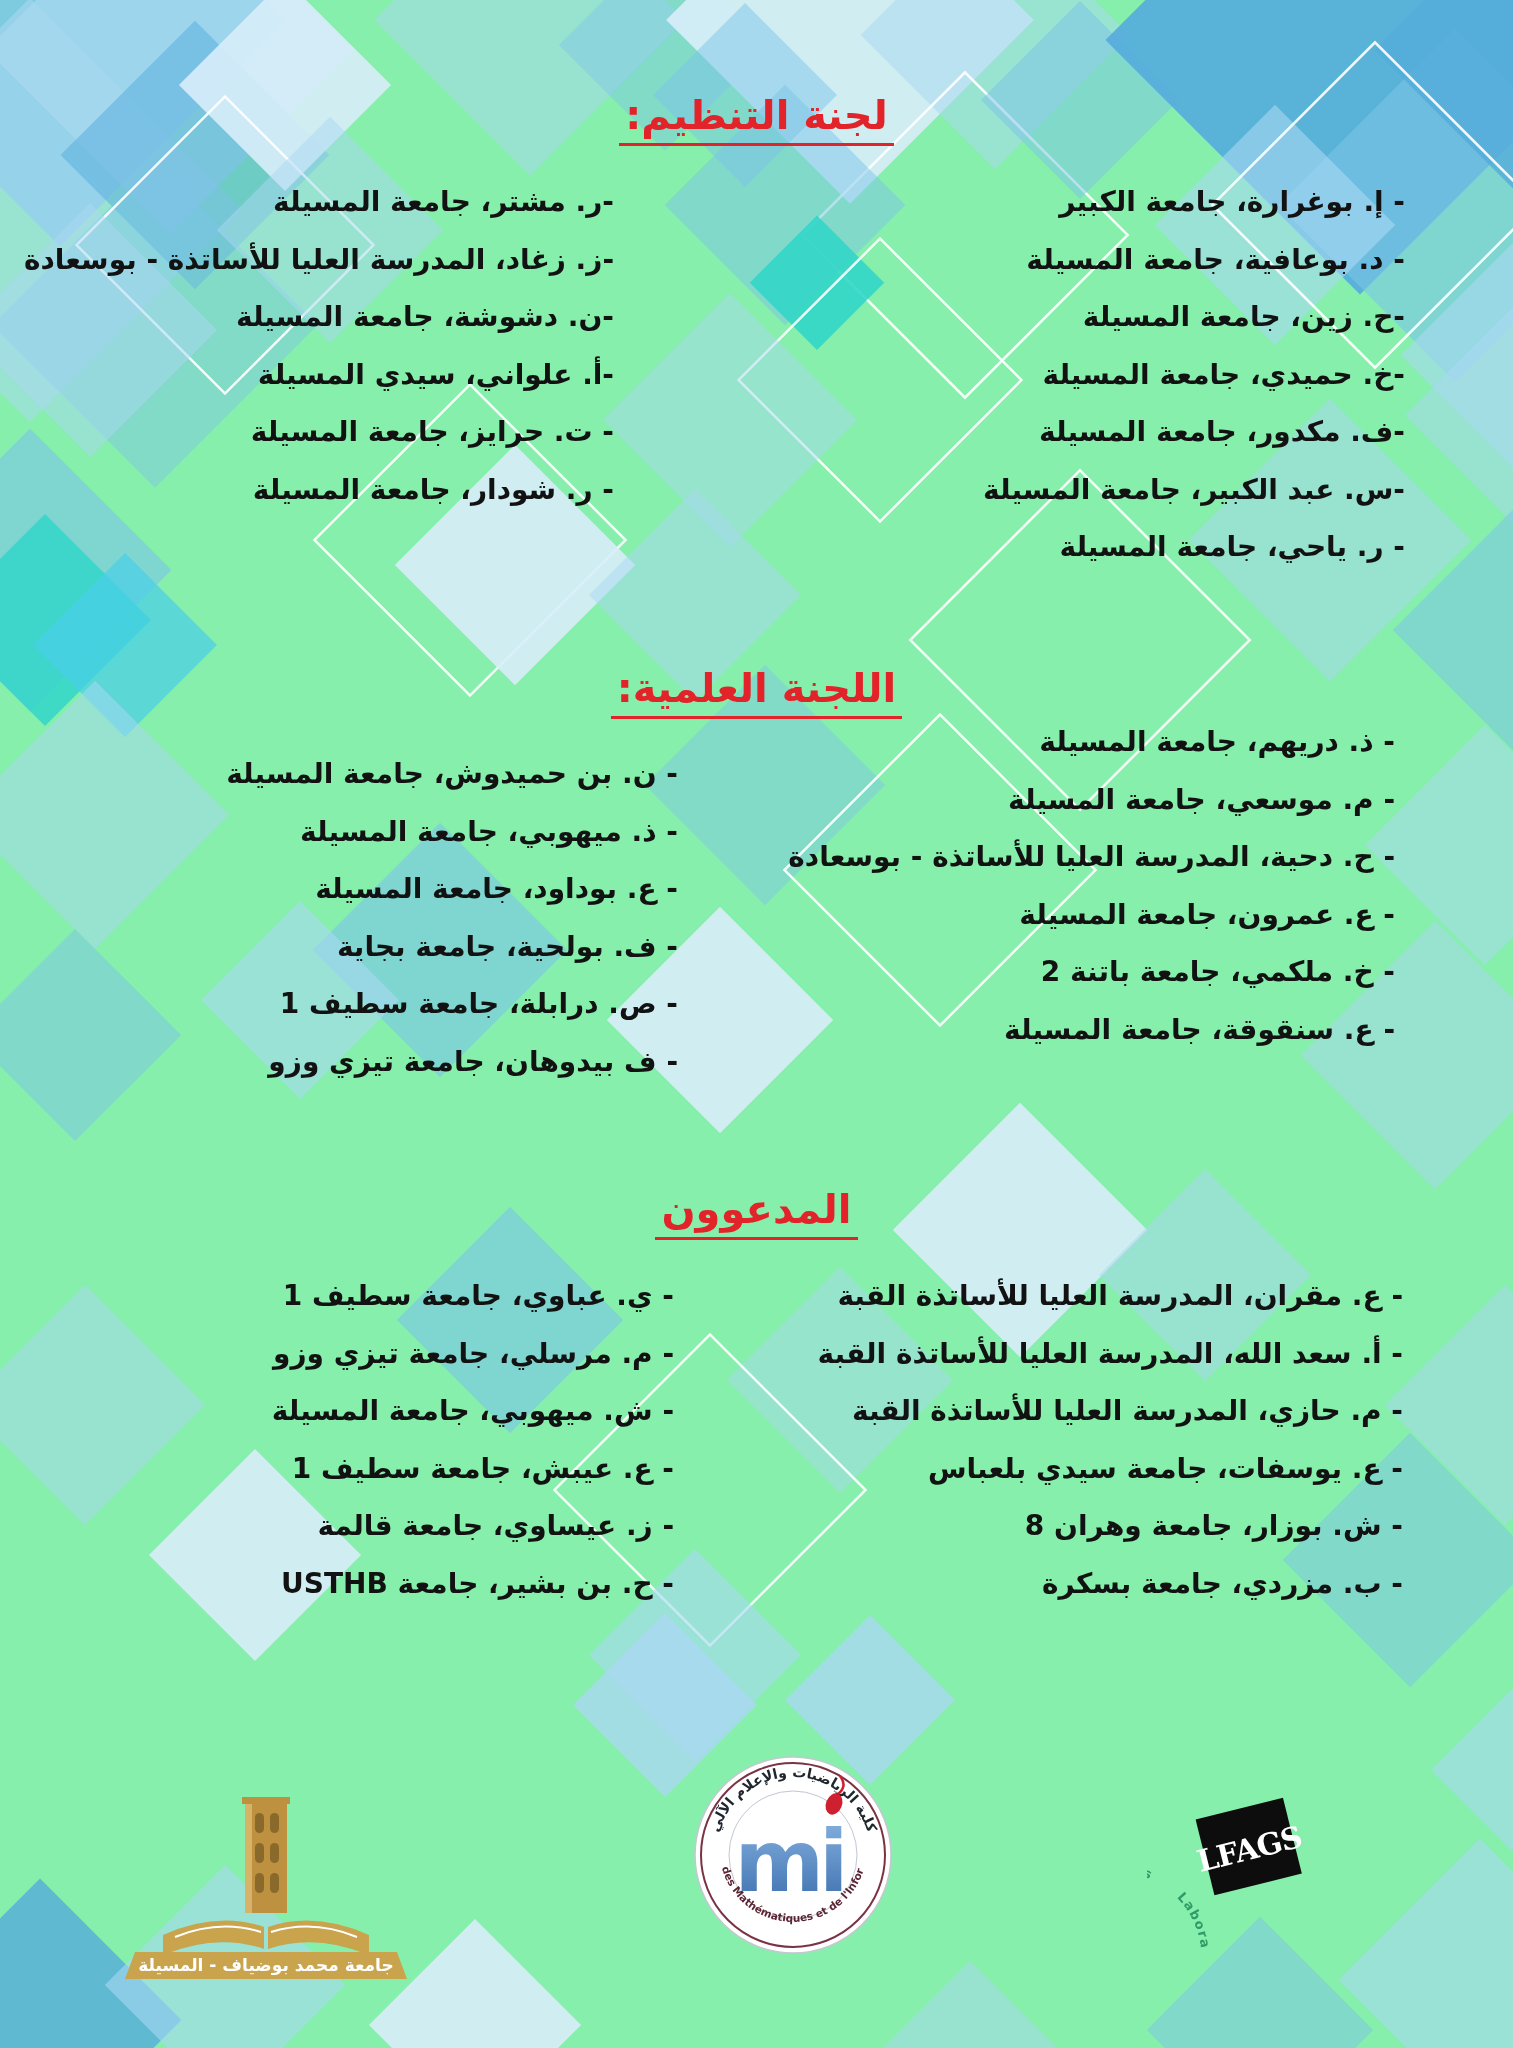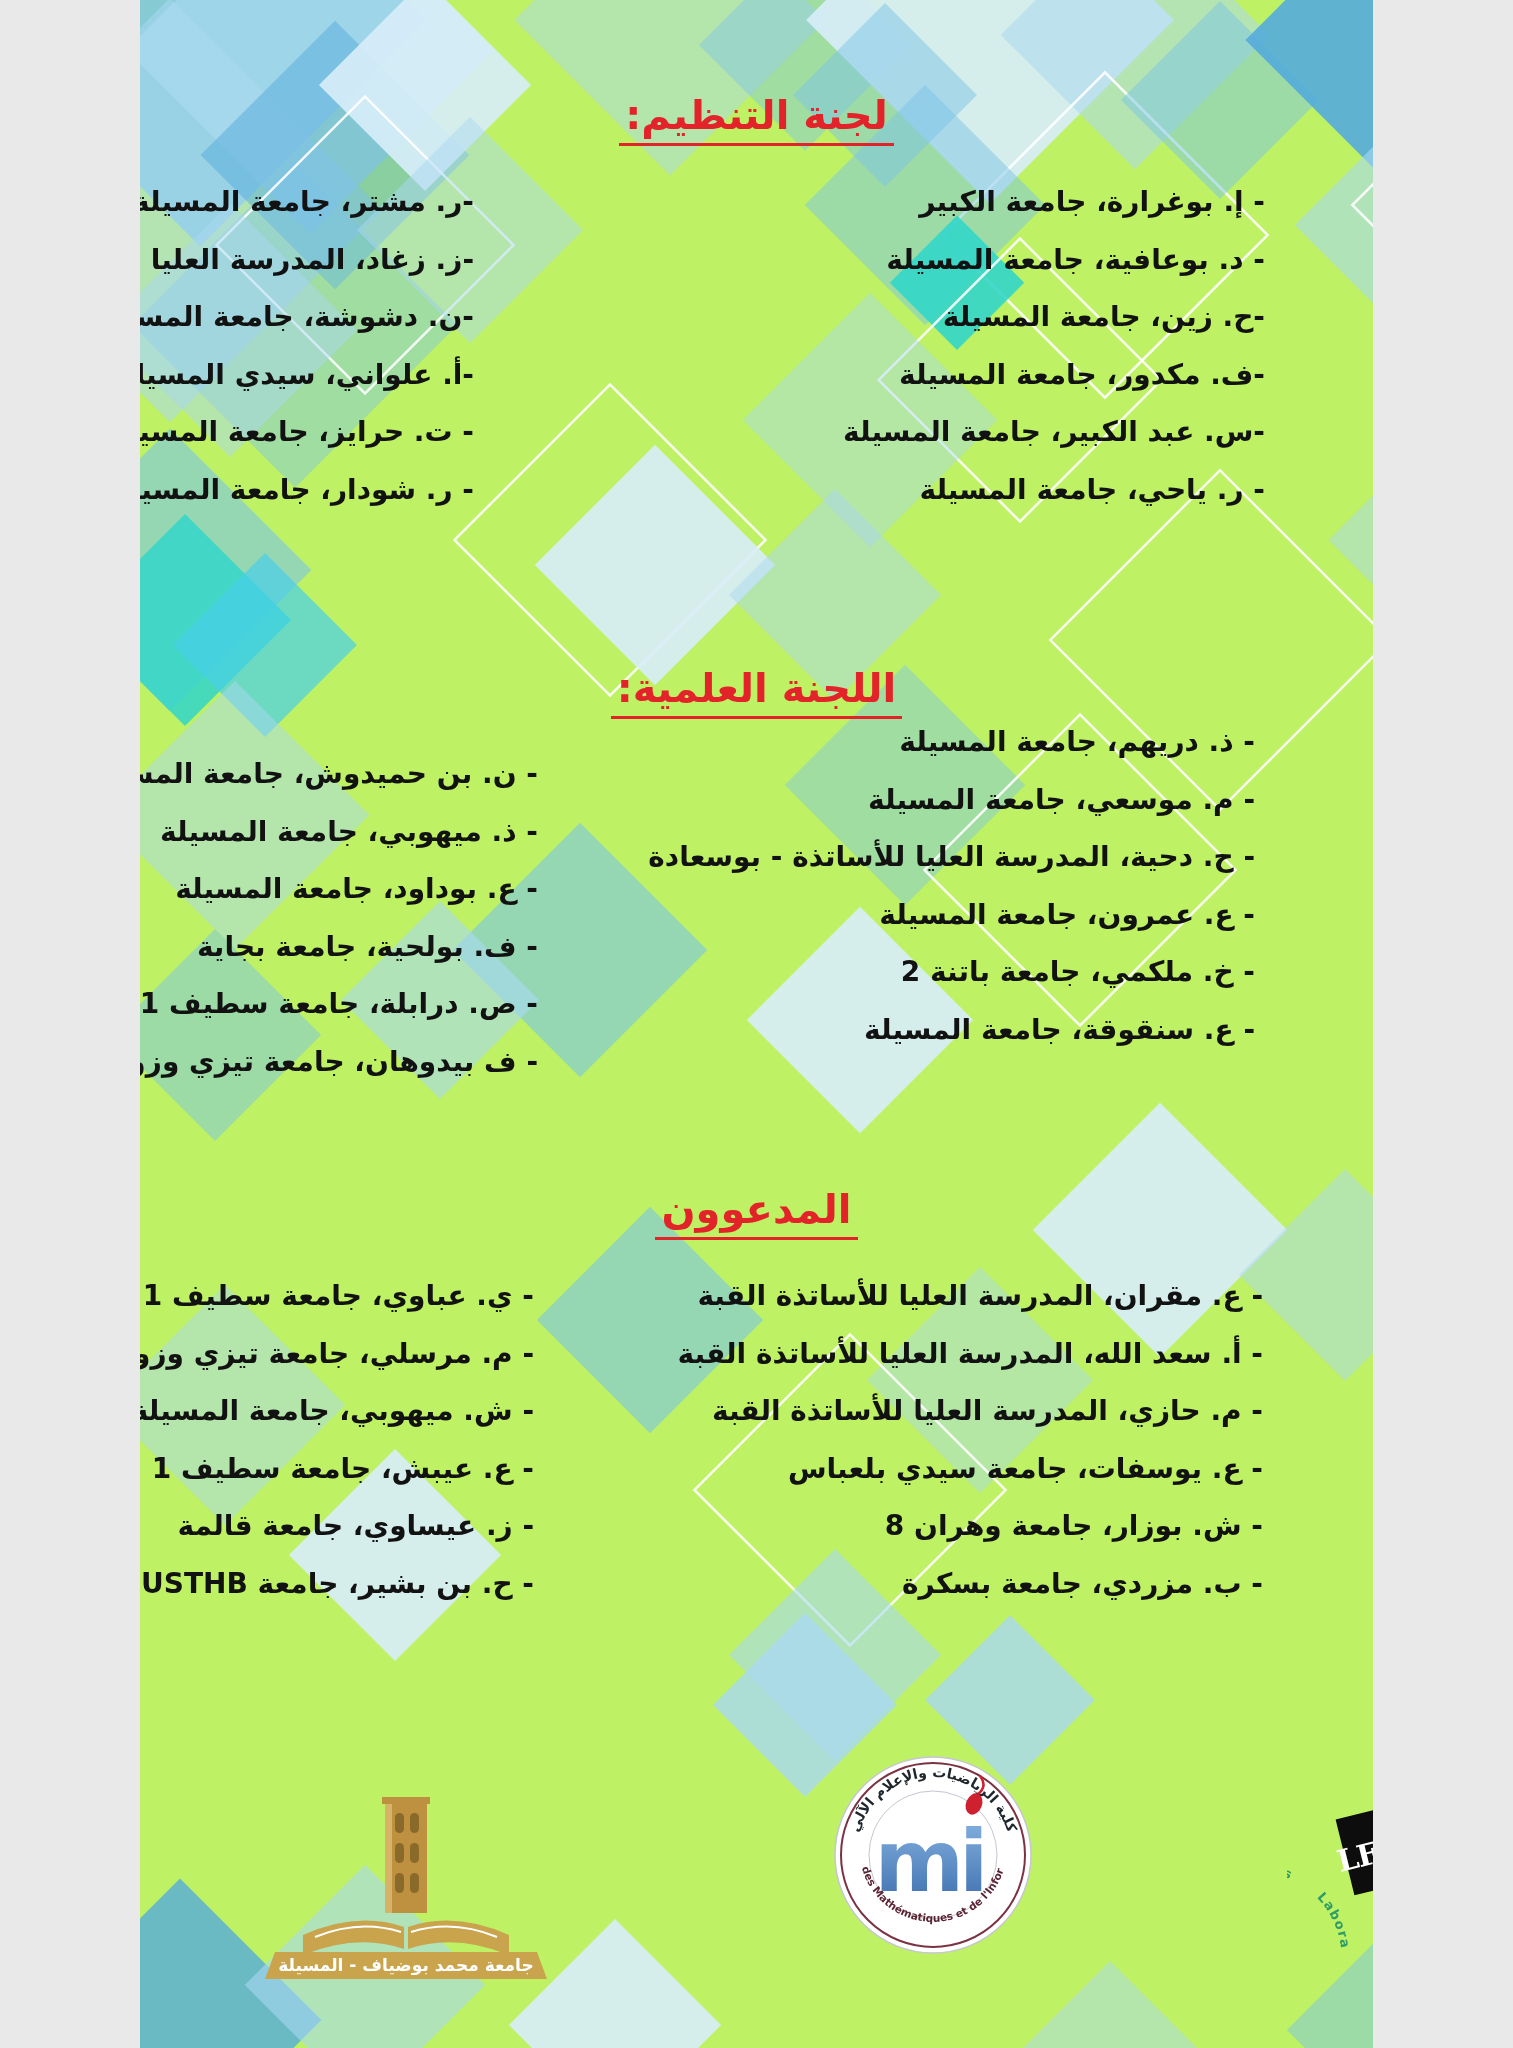--- a/index.html
+++ b/index.html
@@ -3,22 +3,22 @@
 <meta charset="utf-8">
 <style>
   :root{
     --red:#e3232a;
     --ink:#121212;
     --c1:#d8edf9; --c2:#a9d8f1; --c3:#7cc4e8; --c4:#54abdb;
     --c5:#49cfe8; --c6:#32d6c9;
   }
   html,body{margin:0;padding:0;background:#e9e9e9;}
   #page{
-    position:relative;width:1233px;height:2048px;margin:0 auto;
-    background:#bef264;overflow:hidden;
+    position:relative;width:1513px;height:2048px;margin:0 auto;
+    background:#86efac;overflow:hidden;
     font-family:"DejaVu Sans",sans-serif;
   }
   #bg{position:absolute;inset:0;z-index:0;}
   .layer{position:absolute;z-index:2;}
   .heading-wrap{left:0;right:0;text-align:center;}
   .heading{
     display:inline-block;color:var(--red);font-weight:700;font-size:40px;
     line-height:46px;border-bottom:3px solid var(--red);padding:0 6px 5px 6px;
     direction:rtl;
   }
@@ -113,20 +113,21 @@
   </svg>
 
   <div class="layer heading-wrap" style="top:92px">
     <span class="heading">لجنة التنظيم:</span>
   </div>
 
   <div class="col" style="top:173px;right:108px;z-index:2">
     <div class="member">- إ. بوغرارة، جامعة الكبير</div>
     <div class="member">- د. بوعافية، جامعة المسيلة</div>
     <div class="member">-ح. زين، جامعة المسيلة</div>
+    <div class="member">-خ. حميدي، جامعة المسيلة</div>
     <div class="member">-ف. مكدور، جامعة المسيلة</div>
     <div class="member">-س. عبد الكبير، جامعة المسيلة</div>
     <div class="member">- ر. ياحي، جامعة المسيلة</div>
   </div>
 
   <div class="col" style="top:173px;right:899px;z-index:2">
     <div class="member">-ر. مشتر، جامعة المسيلة</div>
     <div class="member">-ز. زغاد، المدرسة العليا للأساتذة - بوسعادة</div>
     <div class="member">-ن. دشوشة، جامعة المسيلة</div>
     <div class="member">-أ. علواني، سيدي المسيلة</div>

